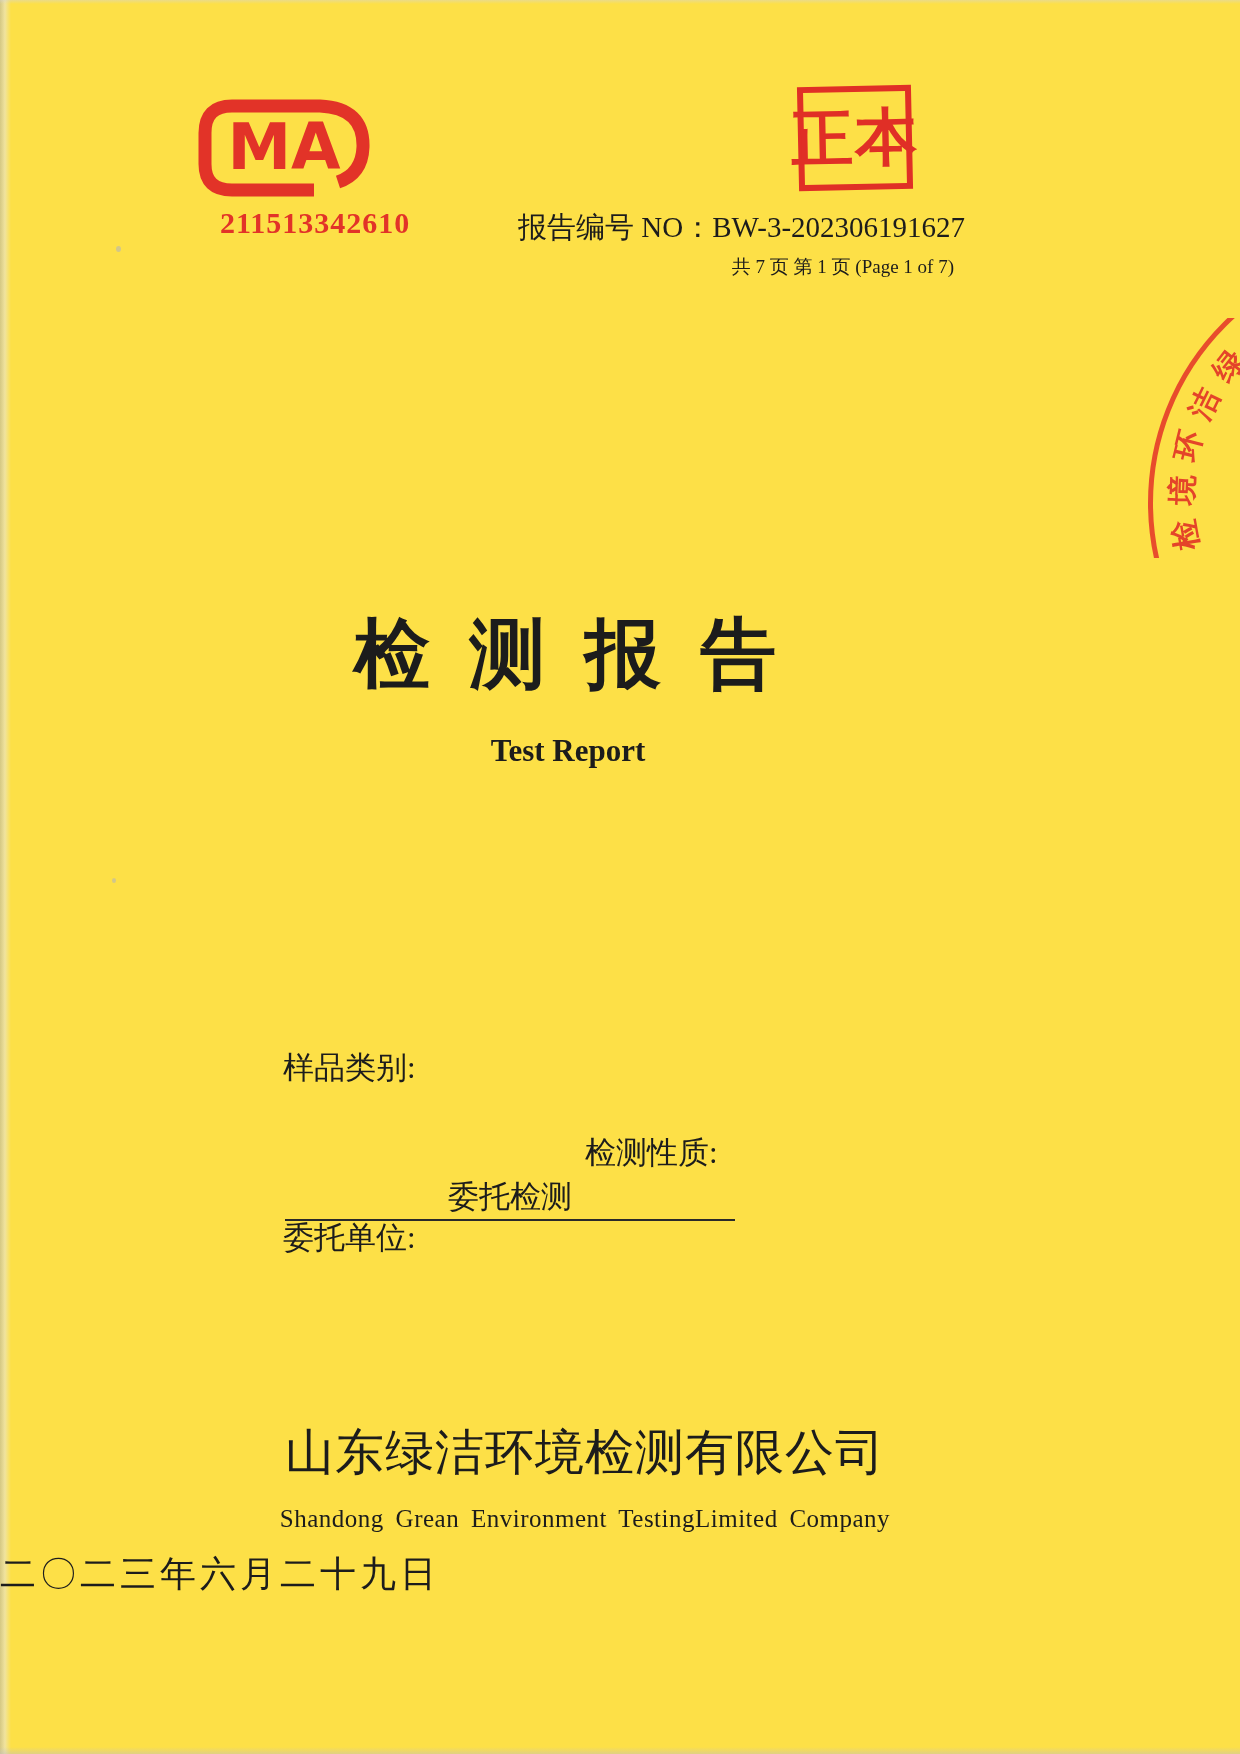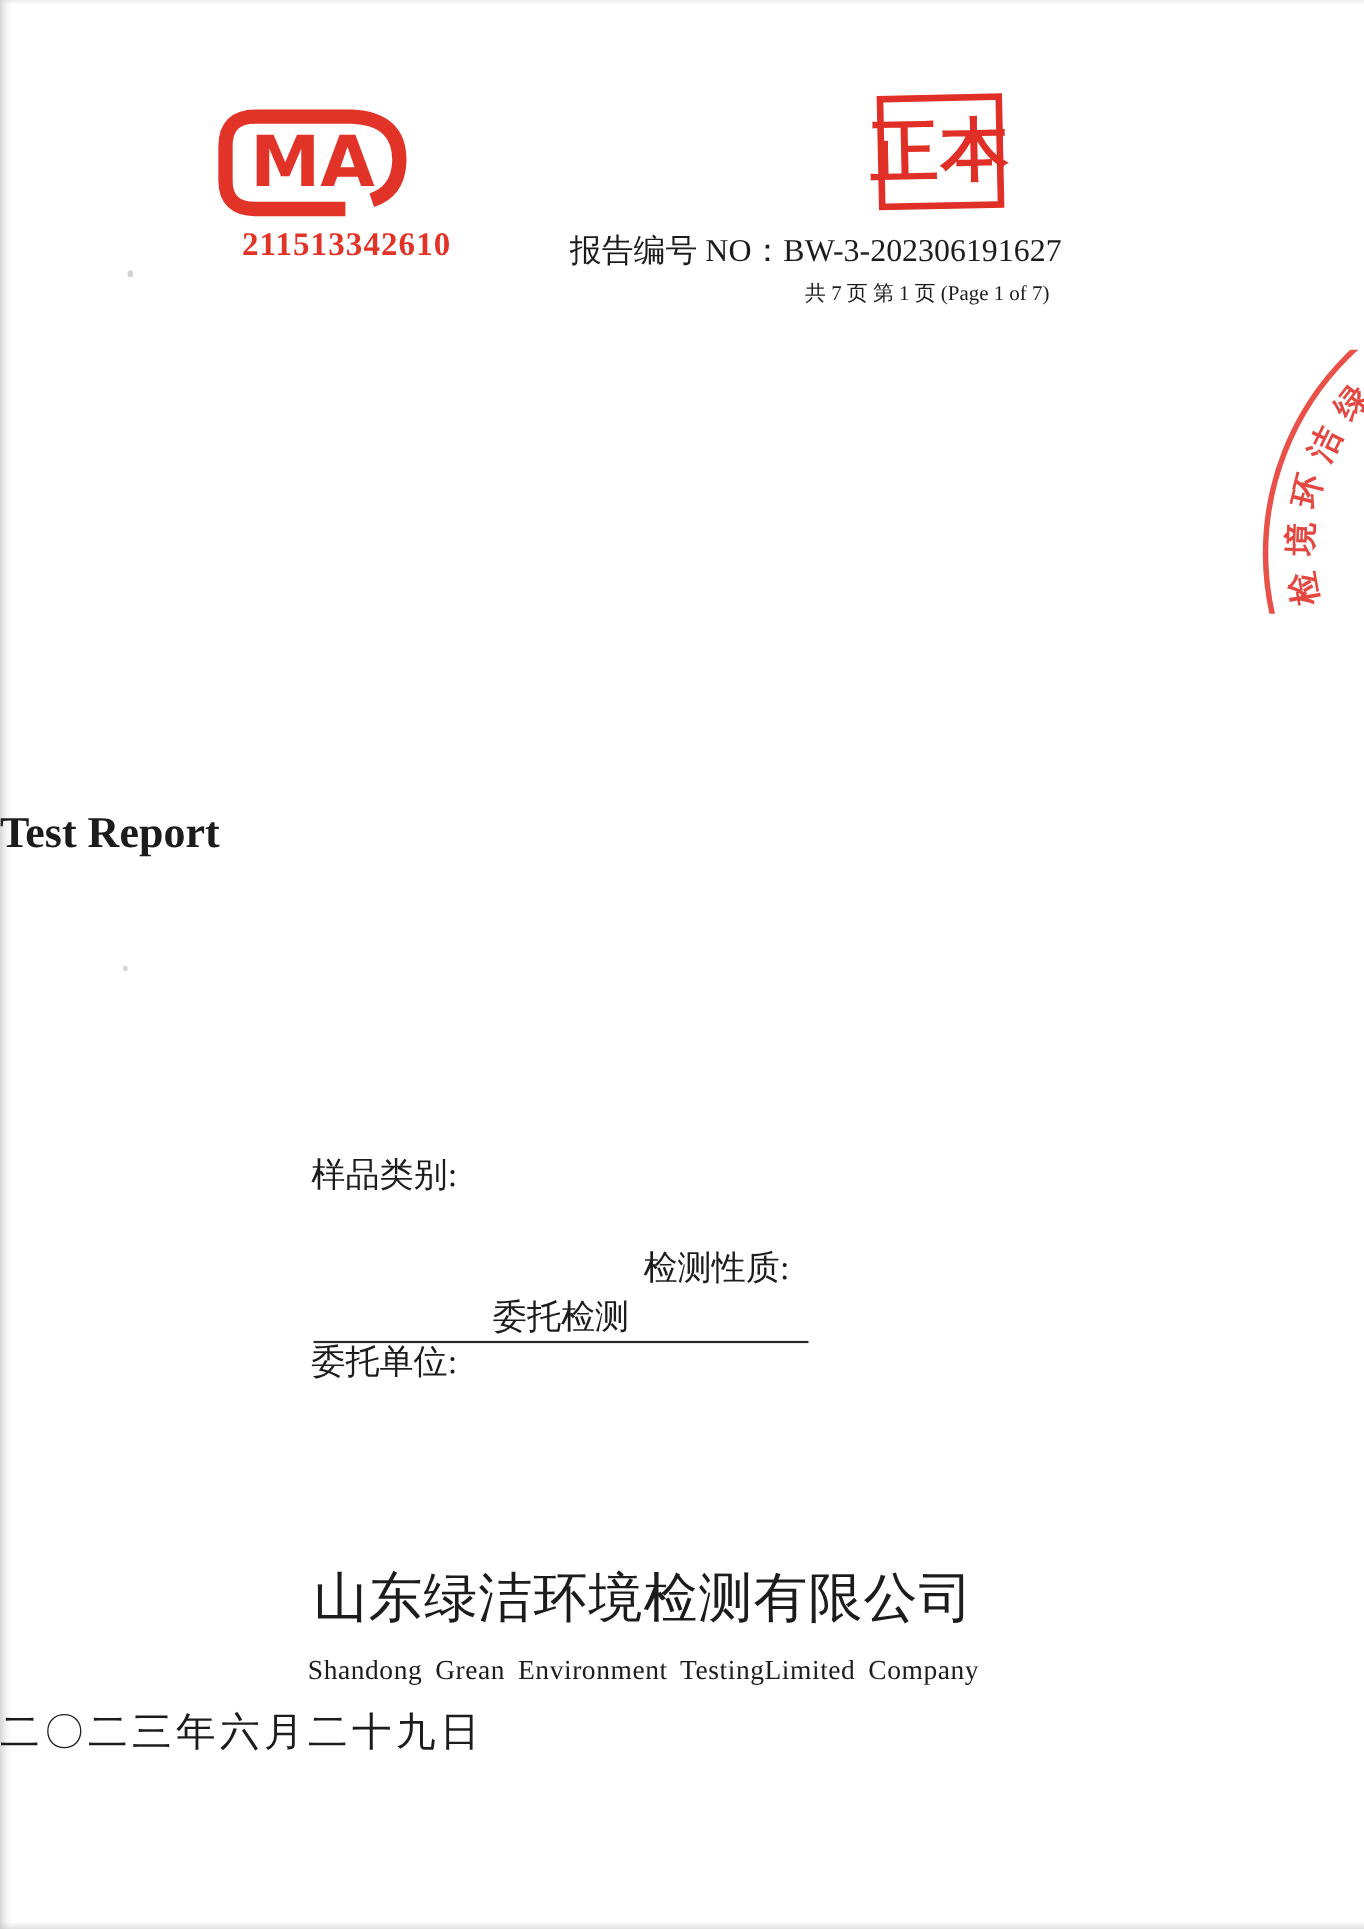--- a/index.html
+++ b/index.html
@@ -1,19 +1,19 @@
 <!DOCTYPE html>
 <html><head>
 <meta charset="utf-8">
 <style>
   html,body{margin:0;padding:0;background:#9a9a9a;}
   .page{
     position:relative;
     width:1240px;height:1754px;
-    background:#ffffff;
+    background:#fde047;
     overflow:hidden;
     font-family:"Liberation Serif","DejaVu Serif",serif;
     color:#1c1c1c;
   }
   
   .scan-edge-left{position:absolute;left:0;top:0;width:11px;height:100%;
     background:linear-gradient(to right,#b4b4b4 0,#e6e6e6 45%,rgba(255,255,255,0) 100%);
     opacity:.55;}
   .scan-edge-bottom{position:absolute;left:0;bottom:0;width:100%;height:7px;
     background:linear-gradient(to top,#c2c2c2 0,rgba(255,255,255,0) 100%);
@@ -68,21 +68,21 @@
 
   
   .title-zh{
     position:absolute;left:0;top:604px;width:1130px;
     text-align:center;font-size:76px;font-weight:bold;
     letter-spacing:.52em;padding-left:.52em;box-sizing:border-box;
     white-space:nowrap;
   }
   .title-en{
     position:absolute;left:0;top:733px;width:1136px;
-    font-size:40px;font-weight:bold;
+    text-align:center;font-size:31px;font-weight:bold;
   }
 
   
   .field-row{position:absolute;left:283px;display:flex;align-items:flex-end;}
   .field-row.r1{top:1046px;}
   .field-row.r2{top:1131px;flex-direction:column;}
   .field-row.r3{top:1216px;}
   .field-label{font-size:31px;width:150px;white-space:nowrap;line-height:44px;}
   .field-line{
     width:450px;margin-left:2px;
@@ -135,20 +135,21 @@
 
   <div class="side-stamp">
     <div class="side-stamp-ring"></div>
     <span class="side-stamp-char" style="left:201px;top:48px;--rot:-52deg;">绿</span>
     <span class="side-stamp-char" style="left:177px;top:86px;--rot:-64deg;">洁</span>
     <span class="side-stamp-char" style="left:161px;top:128px;--rot:-76deg;">环</span>
     <span class="side-stamp-char" style="left:155px;top:172px;--rot:-88deg;">境</span>
     <span class="side-stamp-char" style="left:158px;top:217px;--rot:-100deg;">检</span>
   </div>
 
+  <div class="title-zh">检测报告</div>
   <div class="title-en">Test Report</div>
 
   <div class="field-row r1">
     <span class="field-label">样品类别:</span>
   </div>
   <div class="field-row r2">
     <span class="field-label">检测性质:</span>
     <span class="field-line">委托检测</span>
   </div>
   <div class="field-row r3">

